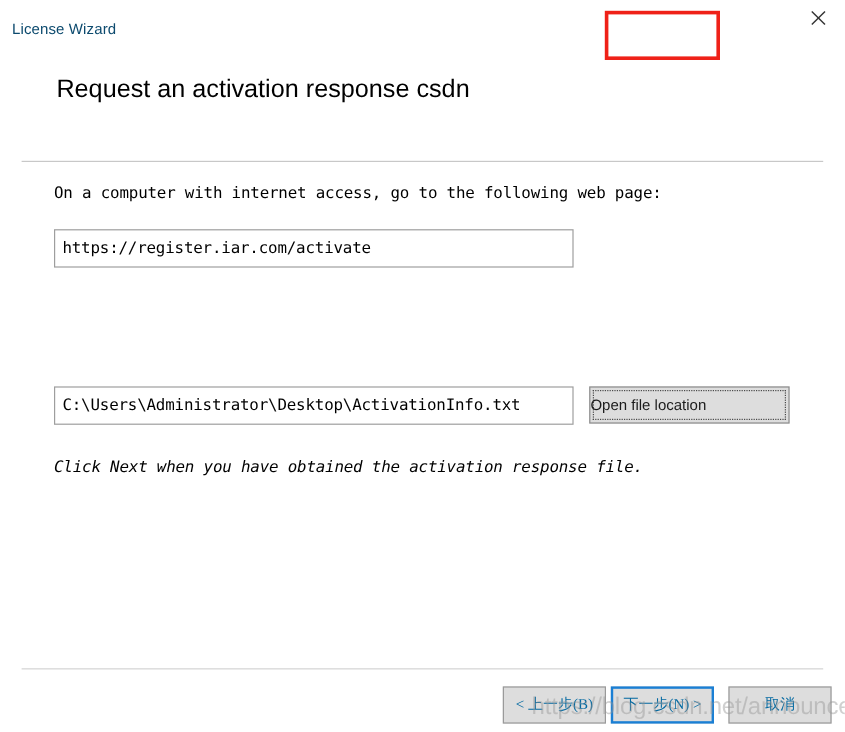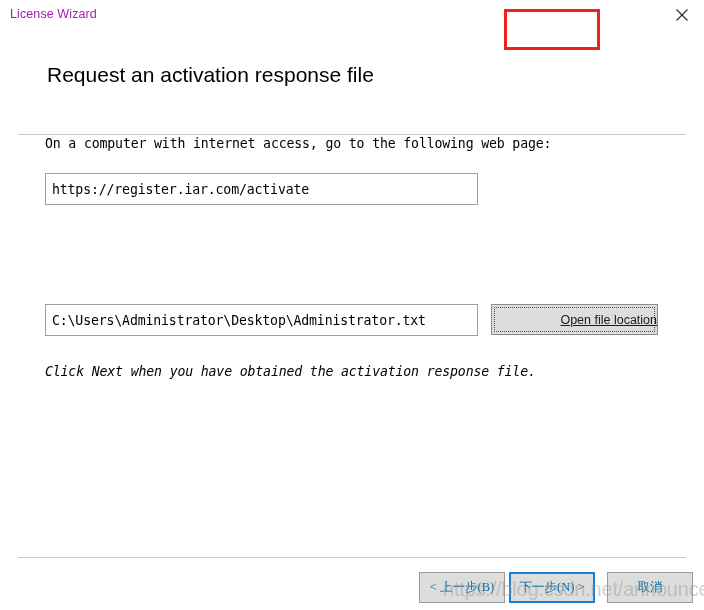--- a/index.html
+++ b/index.html
@@ -17,23 +17,23 @@
 
   
   #titlebar {
     position: absolute;
     left: 0; top: 0;
     width: 704px; height: 31px;
     background: #ffffff;
   }
   #titlebar-text {
     position: absolute;
-    left: 10px; top: 7px;
+    left: 10px; top: 17px;
     font-size: 12.5px;
-    color: #a21caf;
+    color: #0c4a6e;
     letter-spacing: 0.1px;
     white-space: nowrap;
   }
   #close-button {
     position: absolute;
     right: 0; top: 0;
     width: 45px; height: 30px;
     display: flex;
     align-items: center;
     justify-content: center;
@@ -106,21 +106,21 @@
     position: absolute;
     height: 1px;
     background: #c8c8c8;
   }
   #hrule-top { left: 18px; top: 134px; width: 668px; }
   #hrule-bottom { left: 18px; top: 557px; width: 668px; }
 
   
   #content {
     position: absolute;
-    left: 0; top: 118px;
+    left: 0; top: 136px;
     width: 636px; height: 422px;
   }
   .mono-text {
     position: absolute;
     font-family: "DejaVu Sans Mono", monospace;
     font-size: 13.2px;
     color: #000000;
     line-height: 17px;
     white-space: pre;
     letter-spacing: -0.15px;
@@ -155,25 +155,24 @@
 
   #open-file-location-button {
     position: absolute;
     left: 491px; top: 186px;
     width: 167px; height: 31px;
     background: #dddddd;
     border: 1px solid #8c8c8c;
     box-sizing: border-box;
     display: flex;
     align-items: center;
-    justify-content: flex-end;
+    justify-content: flex-start;
     font-size: 12.5px;
     color: #1b1b1b;
     cursor: default;
-    text-decoration: underline;
   }
   #open-file-location-button::before {
     content: "";
     position: absolute;
     left: 2px; top: 2px; right: 2px; bottom: 2px;
     border: 1px dotted #4a4a4a;
   }
   #open-file-location-label { position: relative; z-index: 1; }
 
   
@@ -231,34 +230,34 @@
     <span>
       <svg width="14" height="14" viewBox="0 0 14 14" aria-hidden="true">
         <line x1="1.5" y1="1.5" x2="12.5" y2="12.5" stroke="#333" stroke-width="1.2"></line>
         <line x1="12.5" y1="1.5" x2="1.5" y2="12.5" stroke="#333" stroke-width="1.2"></line>
       </svg>
     </span>
   </div>
 </div>
 
 <div id="header">
-  <div id="page-title">Request an activation response file</div>
+  <div id="page-title">Request an activation response csdn</div>
 
 </div>
 
 <div class="hrule" id="hrule-top"></div>
 
 <div id="content">
 
   <div class="mono-text" id="text-intro">On a computer with internet access, go to the following web page:</div>
 
   <div class="textbox" id="url-field">https://register.iar.com/activate</div>
 
 
-  <div class="textbox" id="file-field">C:\Users\Administrator\Desktop\Administrator.txt</div>
+  <div class="textbox" id="file-field">C:\Users\Administrator\Desktop\ActivationInfo.txt</div>
 
   <div id="open-file-location-button">
     <span id="open-file-location-label">Open file location</span>
   </div>
 
   <div class="mono-text" id="text-next">Click Next when you have obtained the activation response file.</div>
 </div>
 
 <div class="hrule" id="hrule-bottom"></div>
 

